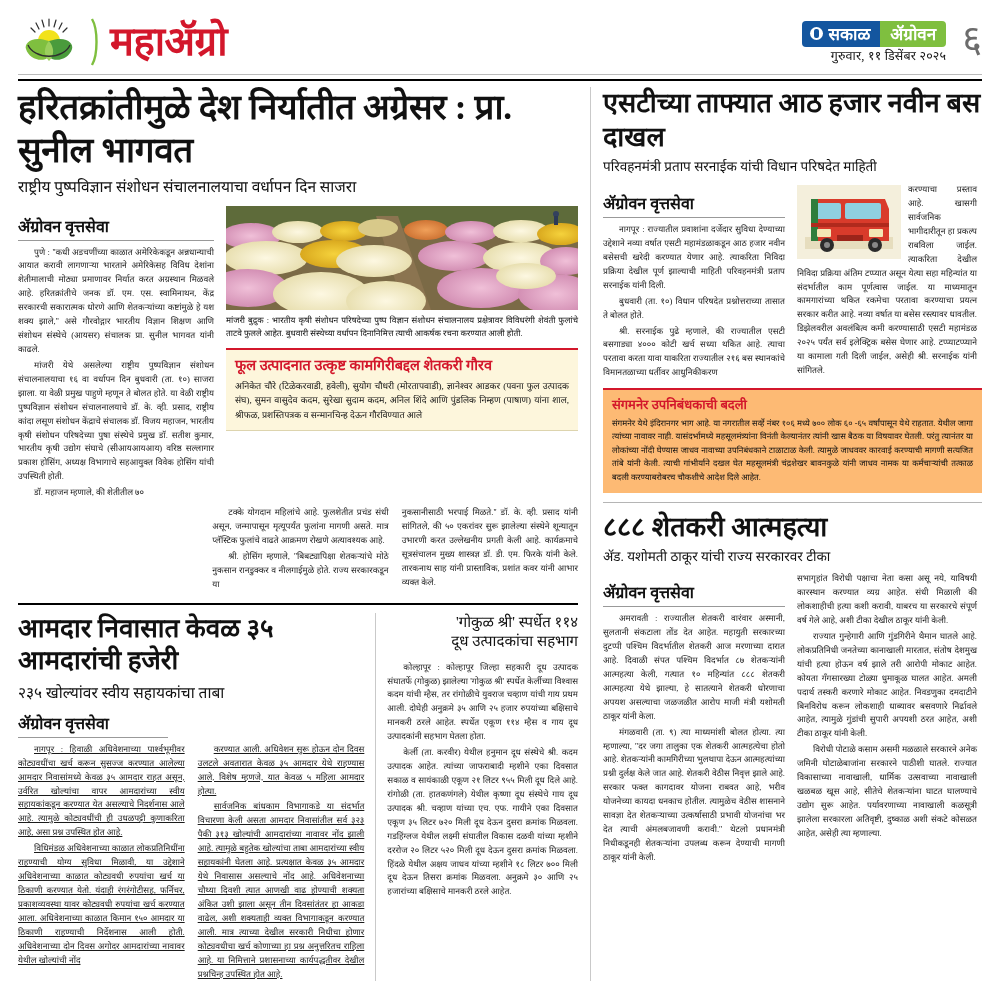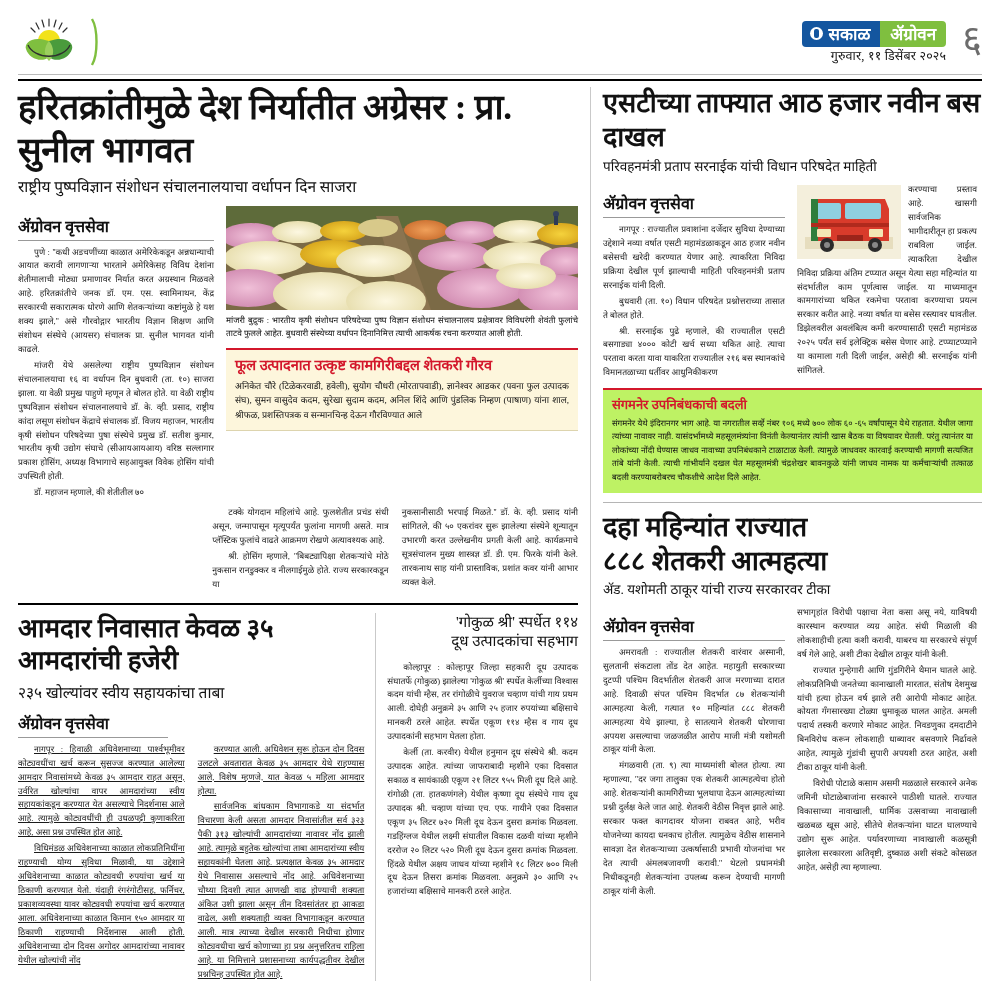--- a/index.html
+++ b/index.html
@@ -55,21 +55,21 @@
   .photo-flowers { width: 100%; height: 104px; position: relative; overflow: hidden; background: #6d5a3a; }
   .caption { font-size: 8.4px; line-height: 1.55; text-align: justify; margin-top: 4px; }
 
   .photo-bus { width: 104px; height: 74px; background: #f2edd8; position: relative; overflow: hidden; float: left; margin: 2px 7px 3px 0; }
 
   
   .box-yellow { background: #fdf6dc; border-top: 2px solid #d3172b; border-bottom: 1px solid #ddd4ae; padding: 7px 9px 8px 9px; margin: 8px 0 7px 0; }
   .box-yellow .bt { color: #d3172b; font-size: 14.5px; font-weight: bold; line-height: 1.2; margin-bottom: 5px; }
   .box-yellow .bb { font-size: 9px; line-height: 1.6; text-align: justify; }
 
-  .box-blue { background: #bef264; border-top: 2px solid #d3172b; padding: 7px 9px 9px 9px; margin: 6px 0 0 0; }
+  .box-blue { background: #fdba74; border-top: 2px solid #d3172b; padding: 7px 9px 9px 9px; margin: 6px 0 0 0; }
   .box-blue .bt { color: #d3172b; font-size: 13px; font-weight: bold; margin-bottom: 4px; line-height: 1.2; }
   .box-blue .bb { font-size: 8.3px; line-height: 1.62; text-align: justify; }
 
   .sep { border-top: 1px solid #b5b5b5; margin: 9px 0 8px 0; }
   .sep-thick { border-top: 2px solid #000; margin: 9px 0 8px 0; }
 
   .mid-head { font-size: 15px; line-height: 1.3; text-align: right; font-weight: normal; }
   .btm-wrap { display: flex; gap: 0; }
   .btm-left { width: 358px; padding-right: 11px; }
   .btm-right { width: 203px; padding-left: 11px; border-left: 1px solid #c9c9c9; }
@@ -97,20 +97,21 @@
           <path d="M31 24 C 48 18, 56 26, 54 32 C 51 42, 38 46, 31 40 Z" fill="#4a9b3c"></path>
           <path d="M31 24 C 26 30, 25 38, 31 44 C 37 38, 36 30, 31 24 Z" fill="#9ccf5e"></path>
           <path d="M10 28 A 22 16 0 0 0 52 28" fill="none" stroke="#2f2f2f" stroke-width="1.3"></path>
         </svg>
       </div>
       <div class="logo-mark" style="width:10px">
         <svg viewBox="0 0 10 50" width="10" height="50">
             <path d="M2 2 C 8 12, 8 38, 2 48" fill="none" stroke="#7fbf3f" stroke-width="2.4"></path>
           </svg>
       </div>
+      <div class="brand-title">महाॲग्रो</div>
     </div>
     <div class="brand-right">
       <div class="sakal-block">
         <div class="sakal-bar">
           <div class="sakal-blue">
             <span class="sakal-dot"></span>
             <span>सकाळ</span>
           </div>
           <div class="sakal-green">ॲग्रोवन</div>
         </div>
@@ -275,21 +276,20 @@
         </div>
       </div>
 
       <div class="box-blue">
         <div class="bt">संगमनेर उपनिबंधकाची बदली</div>
         <div class="bb">संगमनेर येथे इंदिरानगर भाग आहे. या नगरातील सर्व्हे नंबर १०६ मध्ये ७०० लोक ६० -६५ वर्षांपासून येथे राहतात. येथील जागा त्यांच्या नावावर नाही. यासंदर्भामध्ये महसूलमंत्र्यांना विनंती केल्यानंतर त्यांनी खास बैठक या विषयावर घेतली. परंतु त्यानंतर या लोकांच्या नोंदी घेण्यास जाधव नावाच्या उपनिबंधकाने टाळाटाळ केली. त्यामुळे जाधववर कारवाई करण्याची मागणी सत्यजित तांबे यांनी केली. त्याची गांभीर्याने दखल घेत महसूलमंत्री चंद्रशेखर बावनकुळे यांनी जाधव नामक या कर्मचाऱ्यांची तत्काळ बदली करण्याबरोबरच चौकशीचे आदेश दिले आहेत.</div>
       </div>
 
       <div class="sep"></div>
 
-      <h1 class="hl-sec2">दहा महिन्यांत राज्यात</h1>
       <h1 class="hl-sec2">८८८ शेतकरी आत्महत्या</h1>
       <div class="subhead-sm">ॲड. यशोमती ठाकूर यांची राज्य सरकारवर टीका</div>
 
       <div style="display:flex; gap:12px; margin-top:7px;">
         <div style="width:182px;">
           <div class="kicker">ॲग्रोवन वृत्तसेवा</div>
           <div class="kicker-rule"></div>
           <div class="body-txt">
             <p>अमरावती : राज्यातील शेतकरी वारंवार अस्मानी, सुलतानी संकटाला तोंड देत आहेत. महायुती सरकारच्या दुटप्पी पश्चिम विदर्भातील शेतकरी आज मरणाच्या दारात आहे. दिवाळी संपत पश्चिम विदर्भात ८७ शेतकऱ्यांनी आत्महत्या केली, गत्यात १० महिन्यांत ८८८ शेतकरी आत्महत्या येथे झाल्या, हे सातत्याने शेतकरी धोरणाचा अपयश असल्याचा जळजळीत आरोप माजी मंत्री यशोमती ठाकूर यांनी केला.</p>
             <p>मंगळवारी (ता. ९) त्या माध्यमांशी बोलत होत्या. त्या म्हणाल्या, ''दर जगा तालुका एक शेतकरी आत्महत्येचा होतो आहे. शेतकऱ्यांनी कामगिरीच्या भुलथापा देऊन आत्महत्यांच्या प्रश्नी दुर्लक्ष केले जात आहे. शेतकरी वेठीस निवृत्त झाले आहे. सरकार फक्त कागदावर योजना राबवत आहे, भरीव योजनेच्या कायदा धनकाच होतील. त्यामुळेच वेठीस शासनाने सावज्ञा देत शेतकऱ्याच्या उत्कर्षासाठी प्रभावी योजनांचा भर देत त्याची अंमलबजावणी करावी.'' थेटलो प्रधानमंत्री निधीकडूनही शेतकऱ्यांना उपलब्ध करून देण्याची मागणी ठाकूर यांनी केली.</p>

